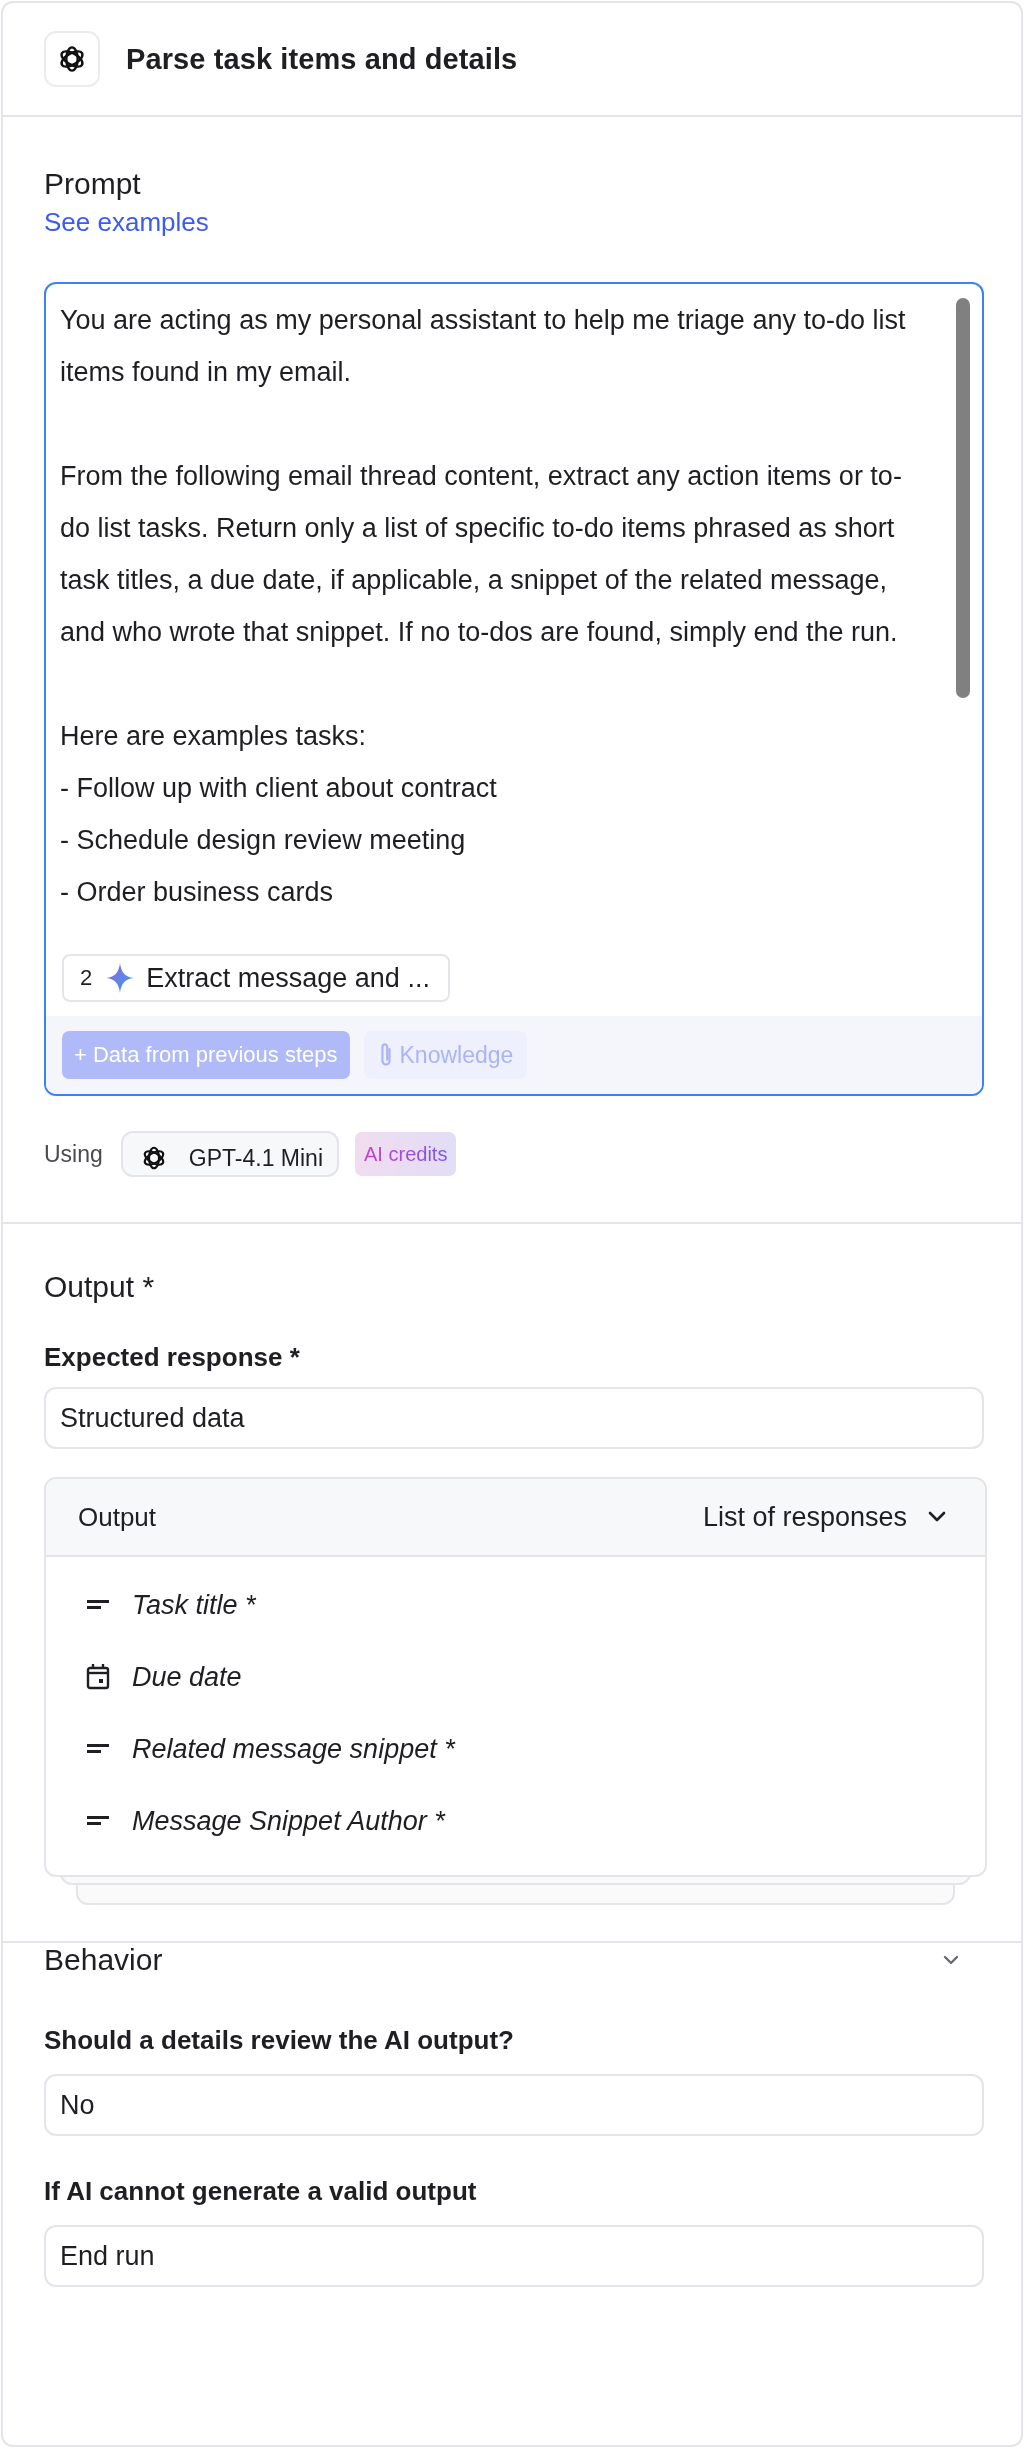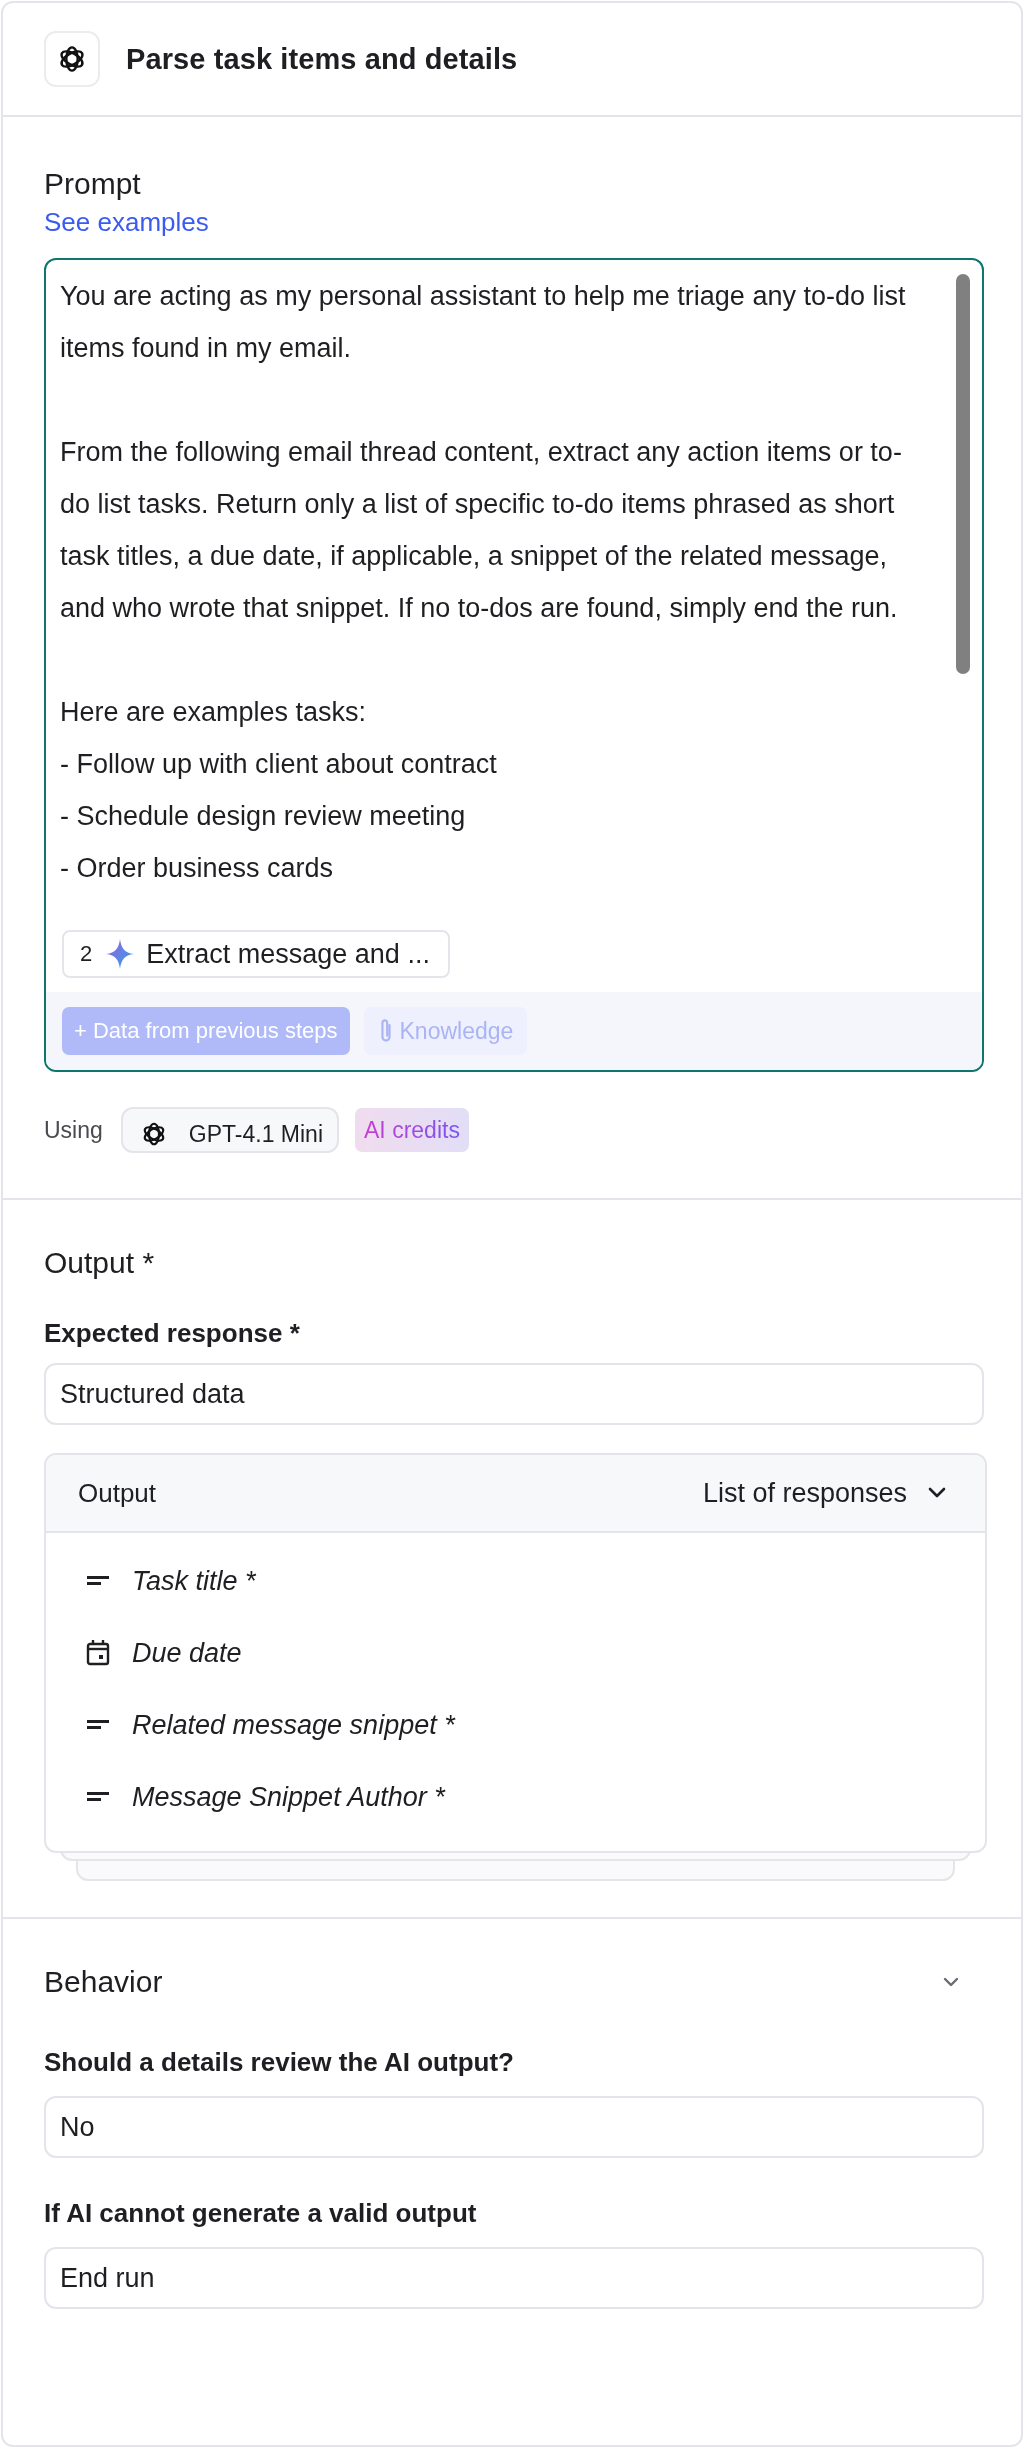--- a/index.html
+++ b/index.html
@@ -16,55 +16,55 @@
   .logo-box { width: 56px; height: 56px; border: 2px solid #ececef; border-radius: 12px; display: flex; align-items: center; justify-content: center; margin-right: 26px; }
   .header-title { font-size: 29px; font-weight: 700; color: #1f1f23; letter-spacing: 0.1px; }
 
   .section { padding: 0 41px; }
   .sec-prompt { padding-top: 50px; }
   .sec-title { font-size: 30px; font-weight: 400; color: #1f1f23; }
   .sec-desc { margin-top: 8px; font-size: 26px; color: #7a7a80; }
   .sec-link { display: inline-block; margin-top: 6px; font-size: 26px; color: #3b5bf0; text-decoration: none; cursor: pointer; }
 
   
-  .editor { position: relative; margin-top: 20px; width: 940px; height: 814px; border: 2px solid #0f766e; border-radius: 12px; overflow: hidden; }
+  .editor { position: relative; margin-top: 44px; width: 940px; height: 814px; border: 2px solid #3b82f6; border-radius: 12px; overflow: hidden; }
   .editor-text { padding: 10px 60px 0 14px; font-size: 27px; line-height: 52px; color: #1f1f23; white-space: pre-wrap; }
   .scrollbar { position: absolute; right: 12px; top: 14px; width: 14px; height: 400px; background: #808080; border-radius: 7px; cursor: pointer; }
   .step-chip { position: absolute; left: 16px; top: 670px; height: 48px; display: flex; align-items: center; padding: 0 18px 0 16px; border: 2px solid #e4e4ea; border-radius: 8px; background: #fff; font-size: 27px; color: #1f1f23; cursor: pointer; }
   .step-num { font-size: 22px; margin-right: 14px; }
   .spark { margin-right: 12px; display: flex; }
   .editor-footer { position: absolute; left: 0; right: 0; bottom: 0; height: 78px; background: #f5f6fc; display: flex; align-items: center; padding-left: 16px; }
   .btn-data { height: 48px; padding: 0 12px; background: #b0baf8; color: #ffffff; border: none; border-radius: 7px; font-size: 22px; display: flex; align-items: center; cursor: pointer; font-family: inherit; }
   .btn-know { margin-left: 14px; height: 48px; padding: 0 14px; background: #eef0fd; color: #aab4f5; border: none; border-radius: 7px; font-size: 23px; display: flex; align-items: center; gap: 6px; cursor: pointer; font-family: inherit; }
 
   .using-row { display: flex; align-items: center; margin-top: 34px; height: 48px; }
   .using-label { font-size: 23px; color: #4a4a50; margin-right: 18px; }
   .model-chip { height: 46px; display: flex; align-items: center; padding: 8px 14px 0 16px; background: #f7f8fa; border: 2px solid #e4e4ea; border-radius: 12px; font-size: 23px; color: #1f1f23; cursor: pointer; }
   .model-chip .ic { margin-right: 20px; display: flex; }
-  .credits { margin-left: 16px; height: 44px; padding: 0 9px; display: flex; align-items: center; border-radius: 7px; font-size: 23px; background: linear-gradient(90deg, #f0dcef, #e2def6); }
+  .credits { margin-left: 16px; height: 44px; padding: 0 9px; display: flex; align-items: center; border-radius: 7px; font-size: 20px; background: linear-gradient(90deg, #f0dcef, #e2def6); }
   .credits span { background: linear-gradient(90deg, #c63fcf, #7a55f2); -webkit-background-clip: text; background-clip: text; color: transparent; }
 
   .divider { height: 2px; background: #e4e4ea; }
 
   
   .sec-output { padding-top: 46px; }
   .field-label { font-size: 26px; font-weight: 700; color: #1f1f23; }
   .input { width: 940px; height: 62px; border: 2px solid #e4e4ea; border-radius: 12px; display: flex; align-items: center; padding-left: 14px; font-size: 27px; color: #1f1f23; background: #fff; cursor: pointer; }
   .out-card-wrap { position: relative; margin-top: 28px; width: 943px; height: 424px; }
   .stack2 { position: absolute; left: 32px; right: 32px; top: 40px; height: 388px; border: 2px solid #e4e4ea; border-radius: 12px; background: #fafafa; }
   .stack1 { position: absolute; left: 16px; right: 16px; top: 20px; height: 388px; border: 2px solid #e4e4ea; border-radius: 12px; background: #fafafa; }
   .out-card { position: absolute; left: 0; right: 0; top: 0; height: 400px; border: 2px solid #e4e4ea; border-radius: 12px; background: #fff; overflow: hidden; }
   .out-head { height: 78px; background: #f7f8fa; border-bottom: 2px solid #e4e4ea; display: flex; align-items: center; justify-content: space-between; padding: 0 38px 0 32px; }
   .out-head-title { font-size: 26px; color: #1f1f23; }
   .out-mode { display: flex; align-items: center; gap: 20px; font-size: 27px; color: #1f1f23; cursor: pointer; }
   .out-list { padding-top: 12px; font-style: italic; }
   .out-item { height: 72px; display: flex; align-items: center; padding-left: 38px; font-size: 27px; color: #1f1f23; cursor: pointer; }
   .out-item .ic { width: 28px; margin-right: 20px; display: flex; justify-content: center; }
 
-  .sec-behavior { padding-top: 46px; }
+  .sec-behavior { }
   .beh-head { display: flex; align-items: center; justify-content: space-between; padding-right: 20px; cursor: pointer; }
 </style>
 </head>
 <body>
 
 <div class="panel">
 
   <div class="header">
     <div class="logo-box">
       <svg width="34" height="34" viewBox="0 0 24 24" fill="none" stroke="#111" stroke-width="1.7" stroke-linejoin="round">

